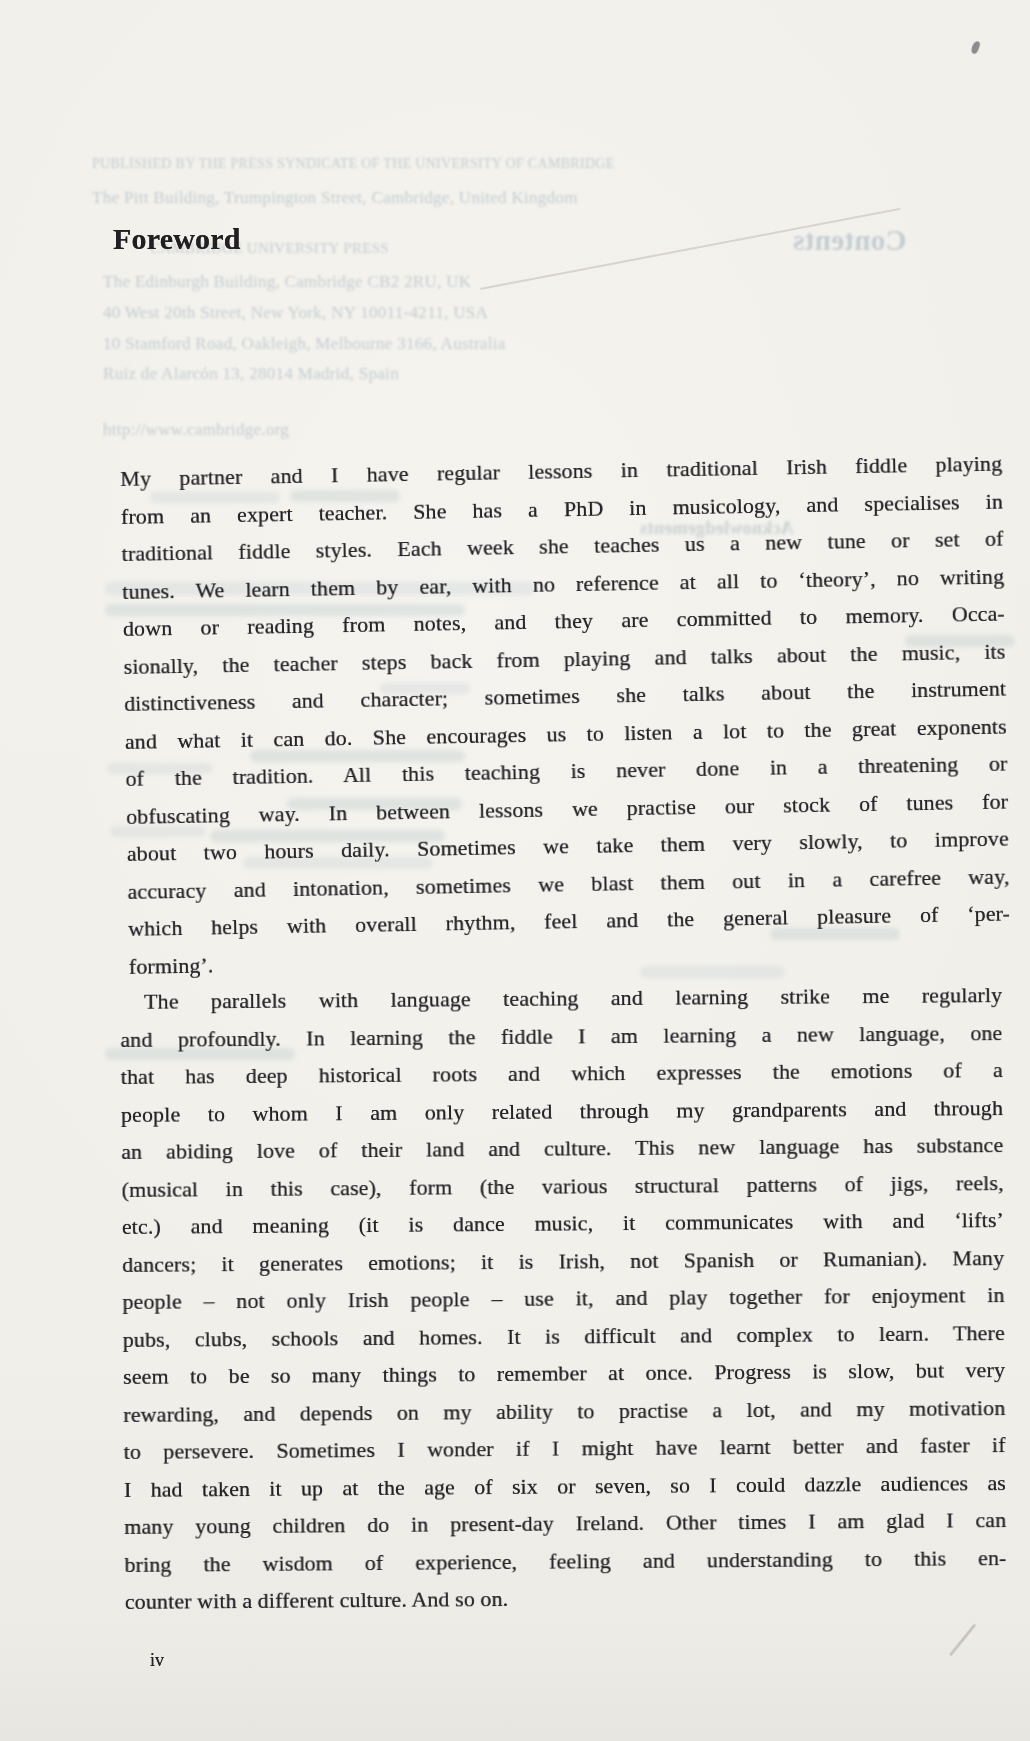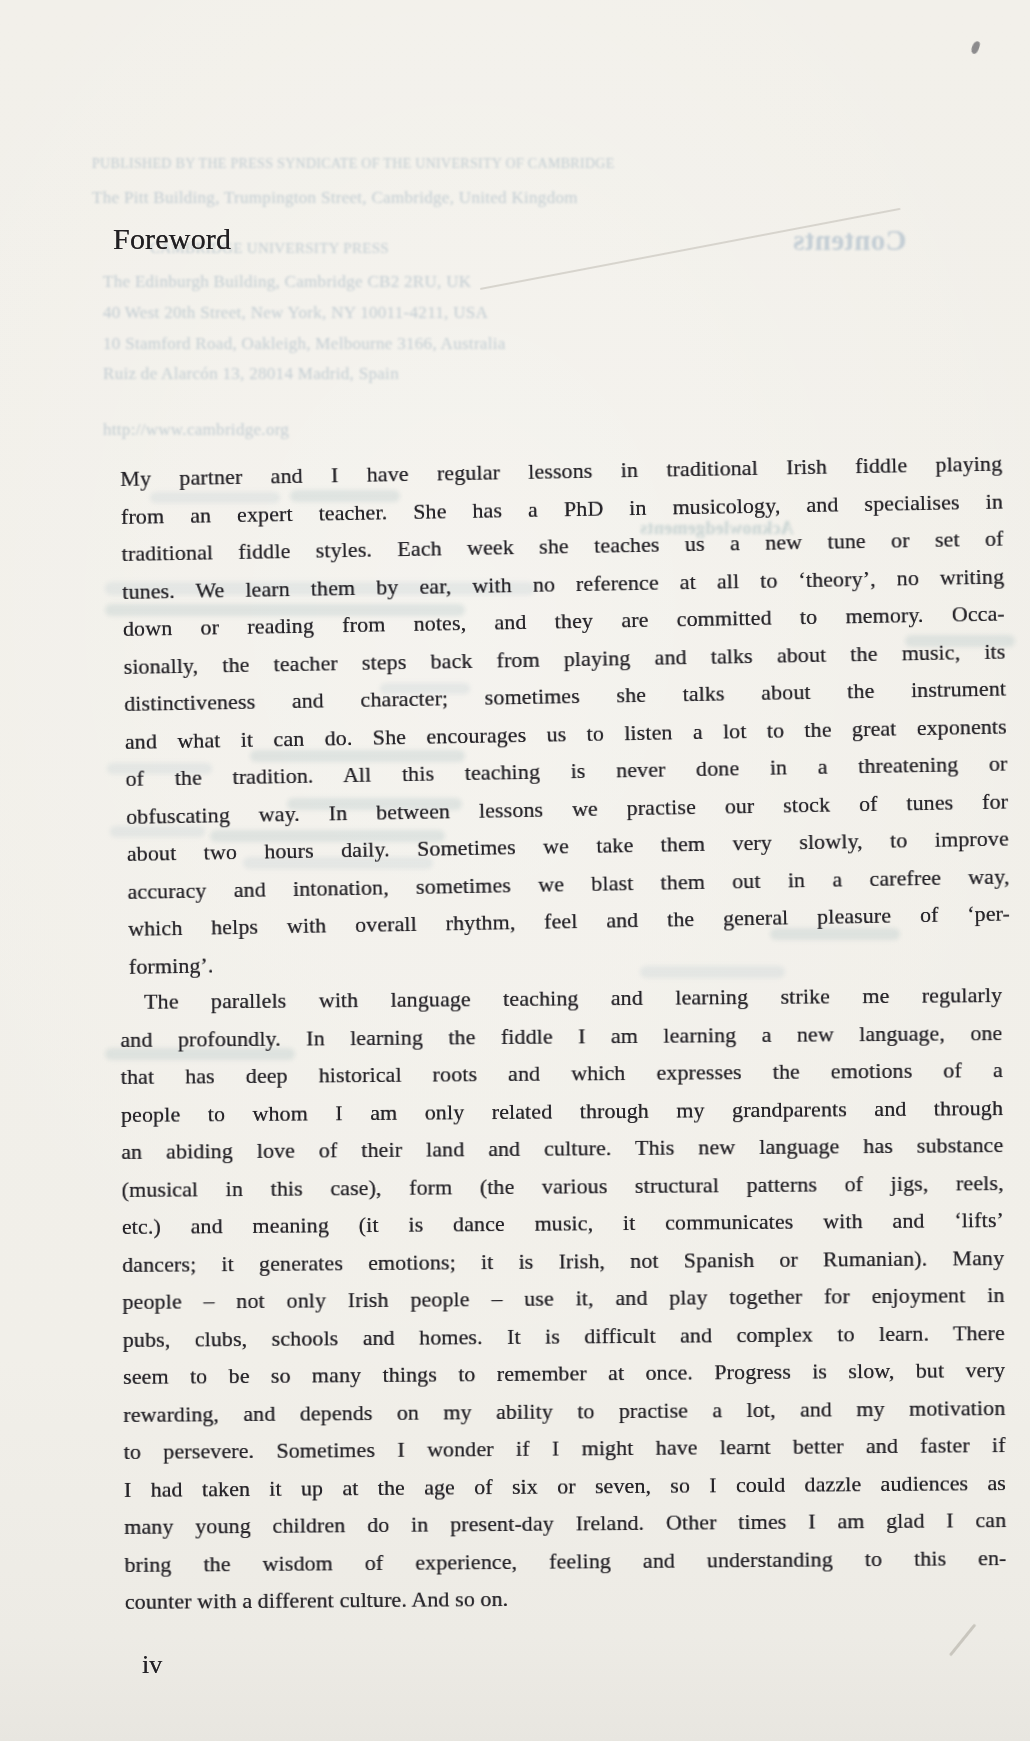--- a/index.html
+++ b/index.html
@@ -10,21 +10,21 @@
     overflow:hidden;
     background:
       radial-gradient(ellipse 900px 1200px at 45% 35%, rgba(255,255,255,0.25), rgba(255,255,255,0) 70%),
       linear-gradient(180deg,#f2f0ea 0%,#f1efe9 78%,#edebe5 94%,#e8e6e0 100%);
     font-family:"Liberation Serif","DejaVu Serif",serif;
   }
   
   .heading{
     position:absolute;left:113px;top:222px;
     margin:0;
-    font-size:30px;line-height:34px;font-weight:400;
+    font-size:30px;line-height:34px;font-weight:700;
     color:#211f22;
     letter-spacing:0.2px;
     filter:blur(0.25px);
     text-shadow:0 0 0.5px rgba(33,31,34,0.85);
   }
   .para{
     position:absolute;left:120px;width:882px;
     color:#232126;
     font-size:22px;
     letter-spacing:0.1px;
@@ -34,22 +34,22 @@
   .p1{top:460px;transform:rotate(-1deg);transform-origin:top left;}
   .p2{top:983px;transform:rotate(-0.45deg);transform-origin:top left;}
   .line{
     height:37.5px;line-height:37.5px;
     text-align:justify;text-align-last:justify;
     white-space:normal;
   }
   .line.end{text-align-last:left;}
   .line.indent{padding-left:24px;}
   .pagenum{
-    position:absolute;left:142px;top:1650px;
-    font-size:26px;color:#232126;
+    position:absolute;left:150px;top:1650px;
+    font-size:18px;color:#232126;
     filter:blur(0.25px);
     text-shadow:0 0 0.5px rgba(30,28,32,0.8);
   }
   
   .ghost{
     position:absolute;
     color:rgba(148,170,186,0.5);
     filter:blur(1.1px);
     white-space:nowrap;
     letter-spacing:0.3px;

